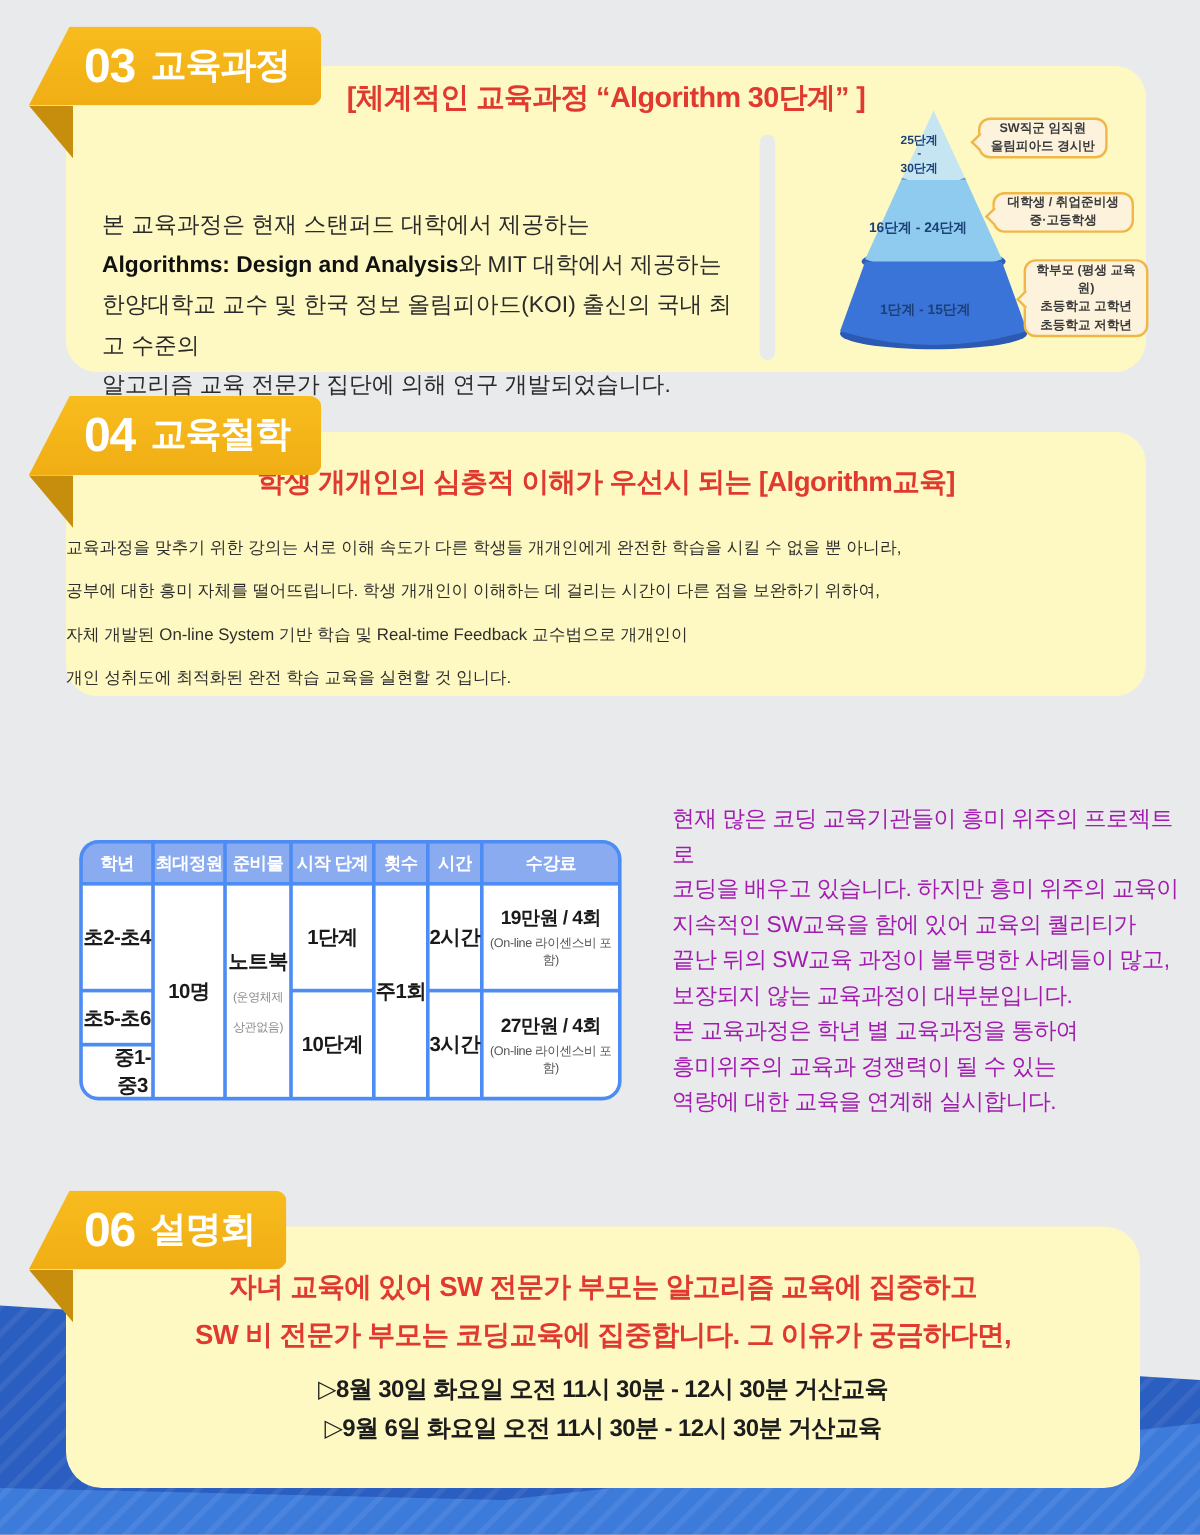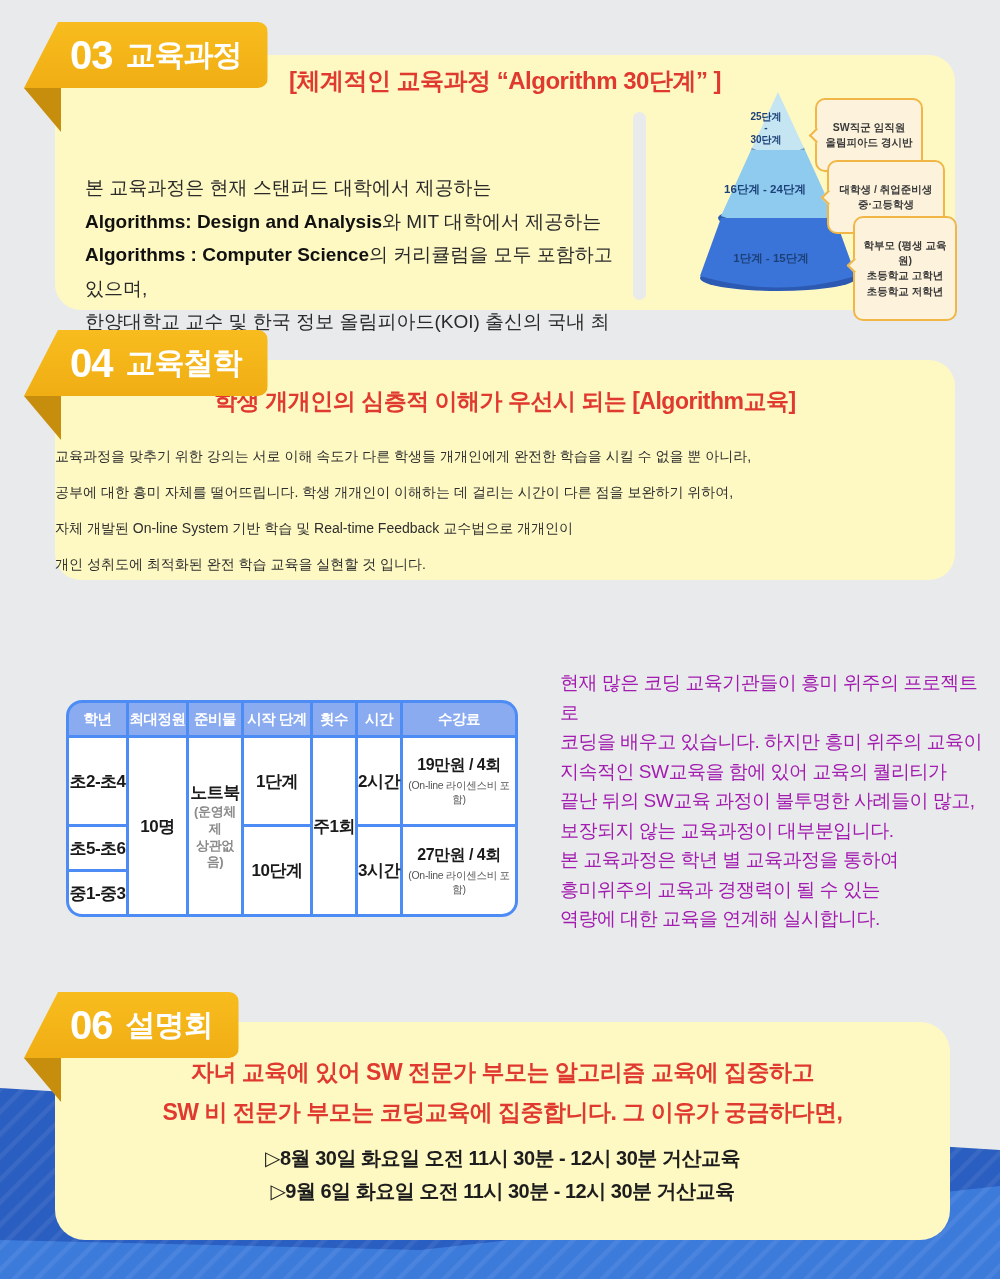--- a/index.html
+++ b/index.html
@@ -29,37 +29,37 @@
   
   .red-heading{position:absolute;width:100%;text-align:center;color:#e0392f;font-weight:800;letter-spacing:-0.5px;}
   .p03{position:absolute;left:30px;top:116px;width:540px;font-size:19px;line-height:33.5px;color:#2a2a2a;font-weight:500;}
   .p03 b{font-weight:800;color:#111;}
   .p04{position:absolute;left:0;top:78px;width:100%;text-align:left;font-size:14px;line-height:36px;color:#2e2e2e;font-weight:500;}
 
   
   .pyr-panel{position:absolute;left:600px;top:35px;width:300px;height:215px;}
   .callout{position:absolute;background:#fdf3dc;border:2px solid #f0b747;border-radius:10px;
            font-size:10.5px;line-height:1.45;color:#3a3a3a;font-weight:600;text-align:center;
-           padding:20px 6px;box-sizing:border-box;}
+           padding:0 6px;box-sizing:border-box;}
   .callout::before{content:"";position:absolute;left:-6px;top:42%;width:9px;height:9px;background:#fdf3dc;
            border-left:2px solid #f0b747;border-bottom:2px solid #f0b747;transform:rotate(45deg);}
 
   
   .tbl{position:absolute;left:66px;top:700px;z-index:1;display:grid;
        grid-template-columns:57px 57px 52px 66px 42px 42px 112px;
        grid-template-rows:32px 86px 42px 42px;
        gap:3px;padding:3px;background:#4d8bf5;border-radius:16px;}
   .tbl .cell{background:#ffffff;display:flex;flex-direction:column;align-items:center;justify-content:center;
        font-size:17px;font-weight:800;color:#1a1a1a;letter-spacing:-0.5px;text-align:center;}
   .tbl .hd{background:#8aabf0;color:#ffffff;font-size:14.5px;font-weight:700;}
   .tbl .hd:first-child{border-top-left-radius:13px;}
   .tbl .hd:nth-child(7){border-top-right-radius:13px;}
   .tbl .bl{border-bottom-left-radius:13px;}
   .tbl .br{border-bottom-right-radius:13px;}
-  .tbl .note{font-size:13px;font-weight:700;color:#8a8a8a;line-height:1.3;letter-spacing:-0.3px;}
+  .tbl .note{font-size:10px;font-weight:400;color:#8a8a8a;line-height:1.3;letter-spacing:-0.3px;margin-top:12px;}
   .tbl .fee-note{font-size:10.5px;font-weight:500;color:#555;margin-top:3px;letter-spacing:-0.3px;}
   .p05{position:absolute;left:560px;top:668px;width:425px;z-index:1;font-size:19px;line-height:29.5px;
        color:#a21caf;font-weight:500;letter-spacing:-0.5px;}
 
   
   .h06{position:absolute;left:0;top:30px;width:100%;text-align:center;color:#e0392f;
        font-size:23px;line-height:40px;font-weight:700;letter-spacing:-0.5px;}
   .sched{position:absolute;left:0;top:120px;width:100%;text-align:center;font-size:20px;
        line-height:33px;color:#1d1d1d;font-weight:600;letter-spacing:-0.5px;}
 
@@ -82,21 +82,20 @@
     <polygon points="0,1240 420,1250 1000,1186 1000,1279 0,1279" fill="url(#st)"></polygon>
   </svg>
 
   <div class="card card03">
     <div class="red-heading" style="top:10px;font-size:24px;">[체계적인 교육과정 “Algorithm 30단계” ]</div>
     <div class="divider03"></div>
 
     <div class="p03">
       <div><span>본 교육과정은 현재 스탠퍼드 대학에서 제공하는</span></div>
       <div><b>Algorithms: Design and Analysis</b><span>와 MIT 대학에서 제공하는</span></div>
-      <div><b>Algorithms : Computer Science</b><span>의 커리큘럼을 모두 포함하고 있으며,</span></div>
       <div><span>한양대학교 교수 및 한국 정보 올림피아드(KOI) 출신의 국내 최고 수준의</span></div>
       <div><span>알고리즘 교육 전문가 집단에 의해 연구 개발되었습니다.</span></div>
     </div>
 
     <div class="pyr-panel">
       <svg width="200" height="212" viewBox="0 0 200 212" style="position:absolute;left:28px;top:0;">
         <ellipse cx="95" cy="60" rx="27" ry="7" fill="#74a3c4"></ellipse>
         <path d="M95,2 L121,58 Q95,71 69,58 Z" fill="#c5e5f3"></path>
         <ellipse cx="95" cy="128" rx="60" ry="11" fill="#2e5fae"></ellipse>
         <path d="M68,60 L122,60 L152,126 Q95,148 38,126 Z" fill="#8fcbee"></path>
@@ -155,21 +154,21 @@
     <div class="cell hd">학년</div>
     <div class="cell hd">최대정원</div>
     <div class="cell hd">준비물</div>
     <div class="cell hd">시작 단계</div>
     <div class="cell hd">횟수</div>
     <div class="cell hd">시간</div>
     <div class="cell hd">수강료</div>
 
     <div class="cell" style="grid-column:1;grid-row:2;">초2-초4</div>
     <div class="cell" style="grid-column:1;grid-row:3;">초5-초6</div>
-    <div class="cell bl" style="grid-column:1;grid-row:4;">중1-중3</div>
+    <div class="cell bl" style="grid-column:1;grid-row:4;padding-left:26px;">중1-중3</div>
 
     <div class="cell" style="grid-column:2;grid-row:2/5;">10명</div>
 
     <div class="cell" style="grid-column:3;grid-row:2/5;">
       <div>노트북</div>
       <div class="note">(운영체제</div>
       <div class="note">상관없음)</div>
     </div>
 
     <div class="cell" style="grid-column:4;grid-row:2;">1단계</div>

